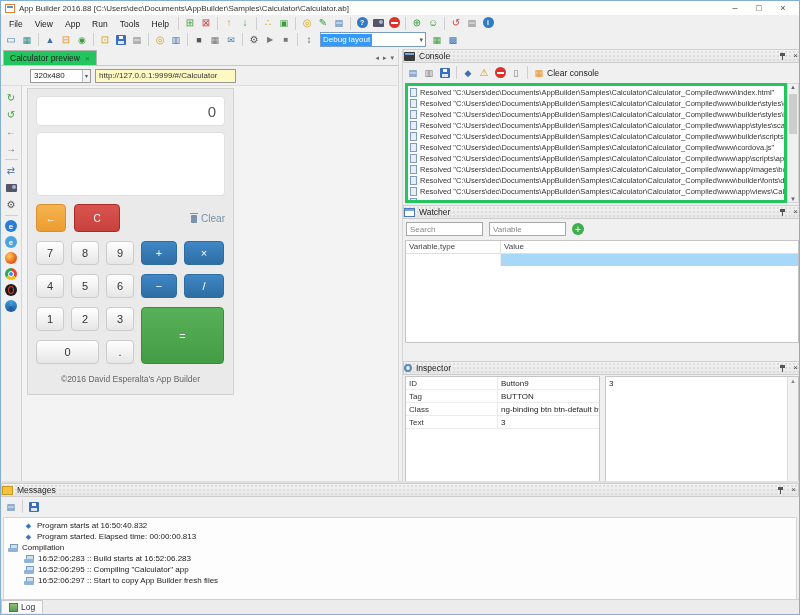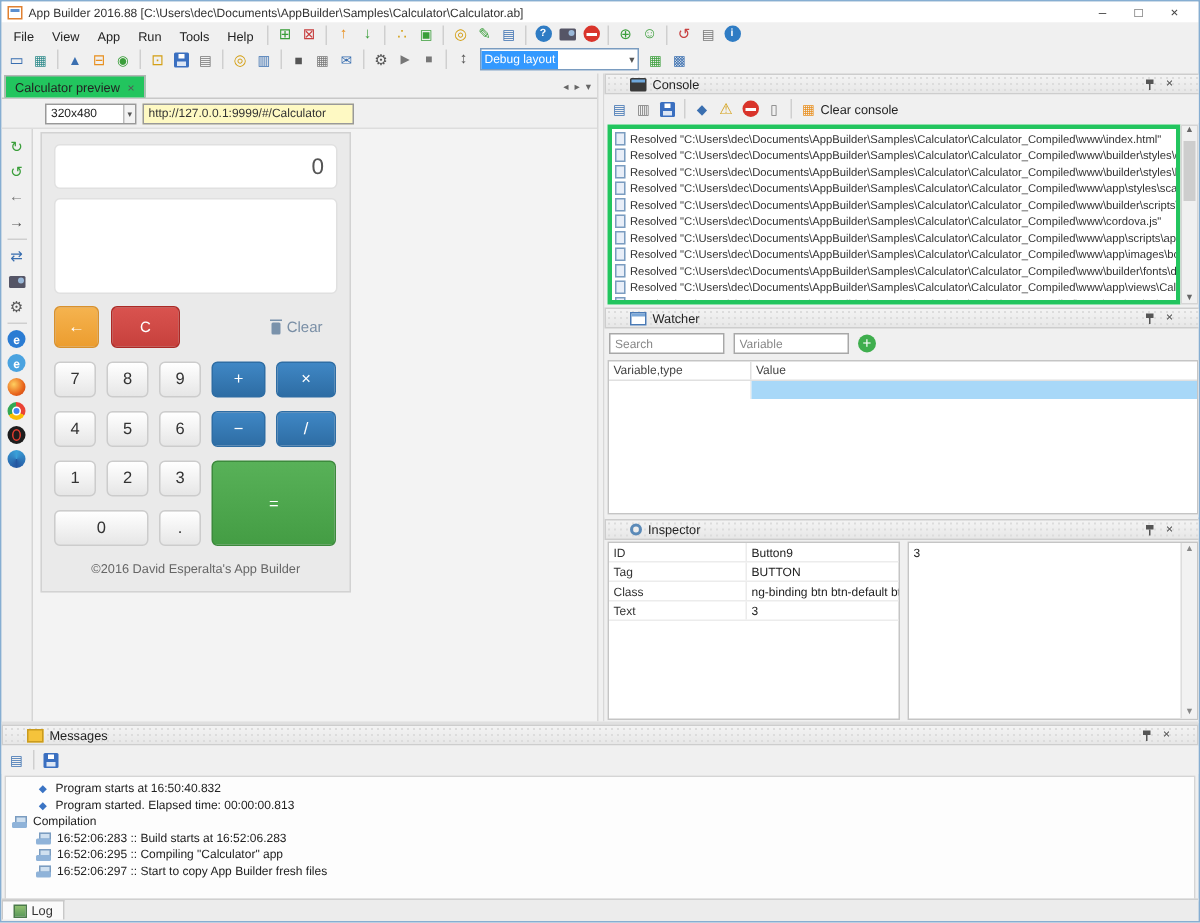--- a/index.html
+++ b/index.html
@@ -66,36 +66,36 @@
   .cam::after{content:"";position:absolute;right:1px;top:1px;width:4px;height:4px;border-radius:50%;background:#9ab8d8}
 
   .preview-area{position:absolute;left:21px;top:37px;right:0;bottom:0;background:#f3f3f3}
   .app-frame{position:absolute;left:5px;top:2px;width:207px;height:307px;background:#eaeaea;border:1px solid #d2d2d2;padding:7px 8px}
   .calc-display{height:30px;background:#fff;border:1px solid #e0e0e0;border-radius:4px;font-size:15px;color:#555;display:flex;align-items:center;justify-content:flex-end;padding:0 8px}
   .calc-paper{height:64px;background:#fff;border:1px solid #e0e0e0;border-radius:4px;margin-top:6px}
   .action-row{display:flex;align-items:center;margin-top:8px;height:28px}
   .btn{border-radius:4px;display:flex;align-items:center;justify-content:center;color:#fff;font-size:11px}
   .btn-warn{width:30px;height:28px;background:linear-gradient(#f5b34f,#ec9d2f);border:1px solid #d9912c}
   .btn-danger{width:46px;height:28px;background:linear-gradient(#d9534f,#c7413d);border:1px solid #ac2925;margin-left:8px;font-size:10px}
-  .clear-link{margin-left:auto;margin-right:10px;display:flex;align-items:center;gap:3px;color:#7a8fa6;font-size:10px}
+  .clear-link{margin-left:auto;margin-right:0;display:flex;align-items:center;gap:3px;color:#7a8fa6;font-size:10px}
   .trash{width:8px;height:10px;position:relative;display:inline-block}
   .trash::before{content:"";position:absolute;top:2px;left:1px;right:1px;bottom:0;background:#7a92ab;border-radius:1px}
   .trash::after{content:"";position:absolute;top:0;left:0;right:0;height:1px;background:#7a92ab}
   .keypad{margin-top:9px;display:grid;grid-template-columns:28px 28px 28px 36px 40px;grid-template-rows:24px 24px 24px 24px;column-gap:7px;row-gap:9px}
   .k{border-radius:4px;display:flex;align-items:center;justify-content:center;font-size:11px}
   .k.num{background:linear-gradient(#ffffff,#e6e6e6);border:1px solid #ccc;color:#333}
   .k.op{background:linear-gradient(#3f87c5,#2e6da4);border:1px solid #2e6da4;color:#fff}
   .k.eq{grid-column:4/6;grid-row:3/5;background:linear-gradient(#58b158,#449d44);border:1px solid #3c8a3c;color:#fff}
   .k.zero{grid-column:1/3}
   .k.dot{grid-column:3}
   .calc-footer{margin-top:10px;text-align:center;font-size:8.5px;color:#666}
 
   
   .panel{position:absolute;left:0;right:0;background:#f0f0f0}
-  .phead{height:14px;display:flex;align-items:center;gap:4px;padding:0 16px;border:1px solid #cdcdcd;font-size:8.5px;color:#222;
+  .phead{height:14px;display:flex;align-items:center;gap:4px;padding:0 0;border:1px solid #cdcdcd;font-size:8.5px;color:#222;
     background-image:radial-gradient(#dcdcdc 0.8px,transparent 0.8px),linear-gradient(#f3f3f3,#e7e7e7);background-size:4px 4px,100% 100%}
   .phead .right-ctl{margin-left:auto;display:flex;align-items:center;gap:6px;padding-right:2px}
   .pin{width:8px;height:9px;position:relative;display:inline-block}
   .pin::before{content:"";position:absolute;left:1px;top:1px;width:5px;height:3px;background:#555}
   .pin::after{content:"";position:absolute;left:3px;top:4px;width:1px;height:4px;background:#555}
   .xg{color:#444;font-size:8px;line-height:8px}
   .hiConsole{width:11px;height:9px;background:#3a3a3a;border-radius:1px;position:relative;flex:0 0 auto}
   .hiConsole::after{content:"";position:absolute;left:1px;top:1px;width:9px;height:2px;background:#6fa8dc}
   .hiWatch{width:11px;height:9px;background:#fff;border:1px solid #4a7ab5;position:relative;flex:0 0 auto}
   .hiWatch::after{content:"";position:absolute;left:0;top:0;right:0;height:2px;background:#7aa7d8}
@@ -413,21 +413,21 @@
         <span class="w-th c1">Variable,type</span>
         <span class="w-th">Value</span>
       </div>
       <div class="w-row">
         <span class="w-cell c1"></span>
         <span class="w-cell c2"></span>
       </div>
     </div>
   </div>
 
-  <div class="panel" style="top:297px;height:136px">
+  <div class="panel" style="top:312px;height:136px">
     <div class="phead">
       <span class="hiInsp"></span>
       <span>Inspector</span>
       <span class="right-ctl">
         <span class="pin"></span>
         <span class="xg">×</span>
       </span>
     </div>
     <div class="insp-body">
       <div class="insp-table">

